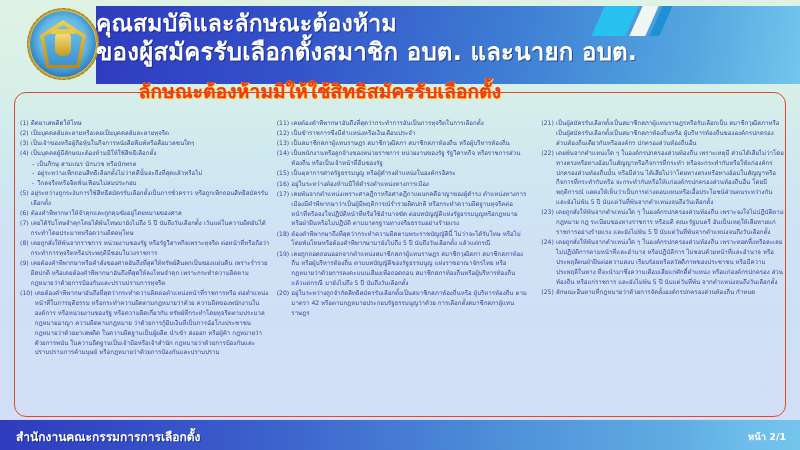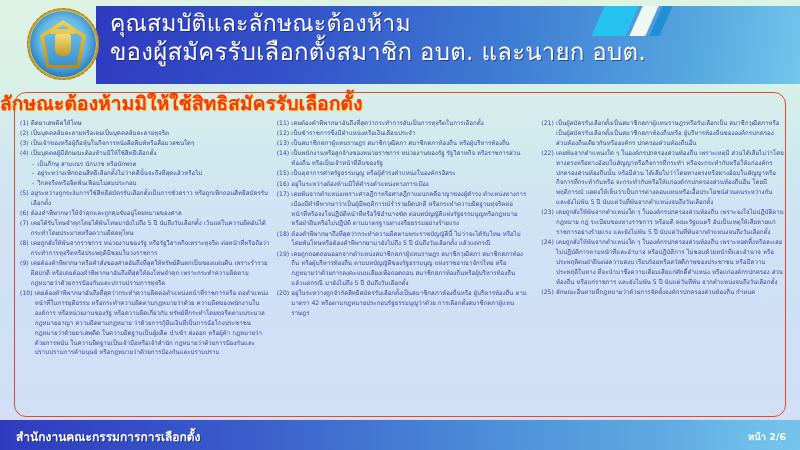--- a/index.html
+++ b/index.html
@@ -66,34 +66,34 @@
   .logo-vase:before{
     content:""; position:absolute; left:-5px; top:-5px; width:26px; height:5px;
     background:#e9c84d; border-radius:2px;
   }
   .logo-txt{
     position:absolute; inset:0; border-radius:50%;
     border:1px dashed rgba(120,70,30,.45);
   }
 
   .hdr-title{
-    position:absolute; left:110px; top:9px; width:680px;
+    position:absolute; left:96px; top:9px; width:680px;
     color:#ffffff;
-    font-weight:normal;
+    font-weight:bold;
     line-height:1.24;
     text-shadow:1px 1px 0 rgba(10,20,90,.55);
     letter-spacing:.2px;
   }
   .hdr-l1{ font-size:23px; display:block; }
   .hdr-l2{ font-size:24px; display:block; }
 
   
   #subtitle{
-    position:absolute; left:0; top:88px; width:640px; height:30px;
-    text-align:left;
+    position:absolute; left:0; top:76px; width:640px; height:30px;
+    text-align:center;
   }
   #subtitle span{
     font-size:19px; font-weight:bold; color:#f03a12;
     text-shadow:1px 1px 0 #ffd24a, -0.5px 0 0 #ffb020;
     letter-spacing:.2px;
   }
 
   
   #card{
     position:absolute; left:14px; top:92px; width:772px; height:325px;
@@ -300,16 +300,16 @@
         <div class="itm">
           <span class="num">(25)</span>
           <span class="txt">ลักษณะอื่นตามที่กฎหมายว่าด้วยการจัดตั้งองค์กรปกครองส่วนท้องถิ่น กำหนด</span>
         </div>
       </div>
   </div>
 
   <div id="footer">
     <div class="foot-tab"></div>
     <div class="fleft">สำนักงานคณะกรรมการการเลือกตั้ง</div>
-    <div class="fright">หน้า 2/6</div>
+    <div class="fright">หน้า 2/1</div>
   </div>
 
 </div>
 
 </body></html>

